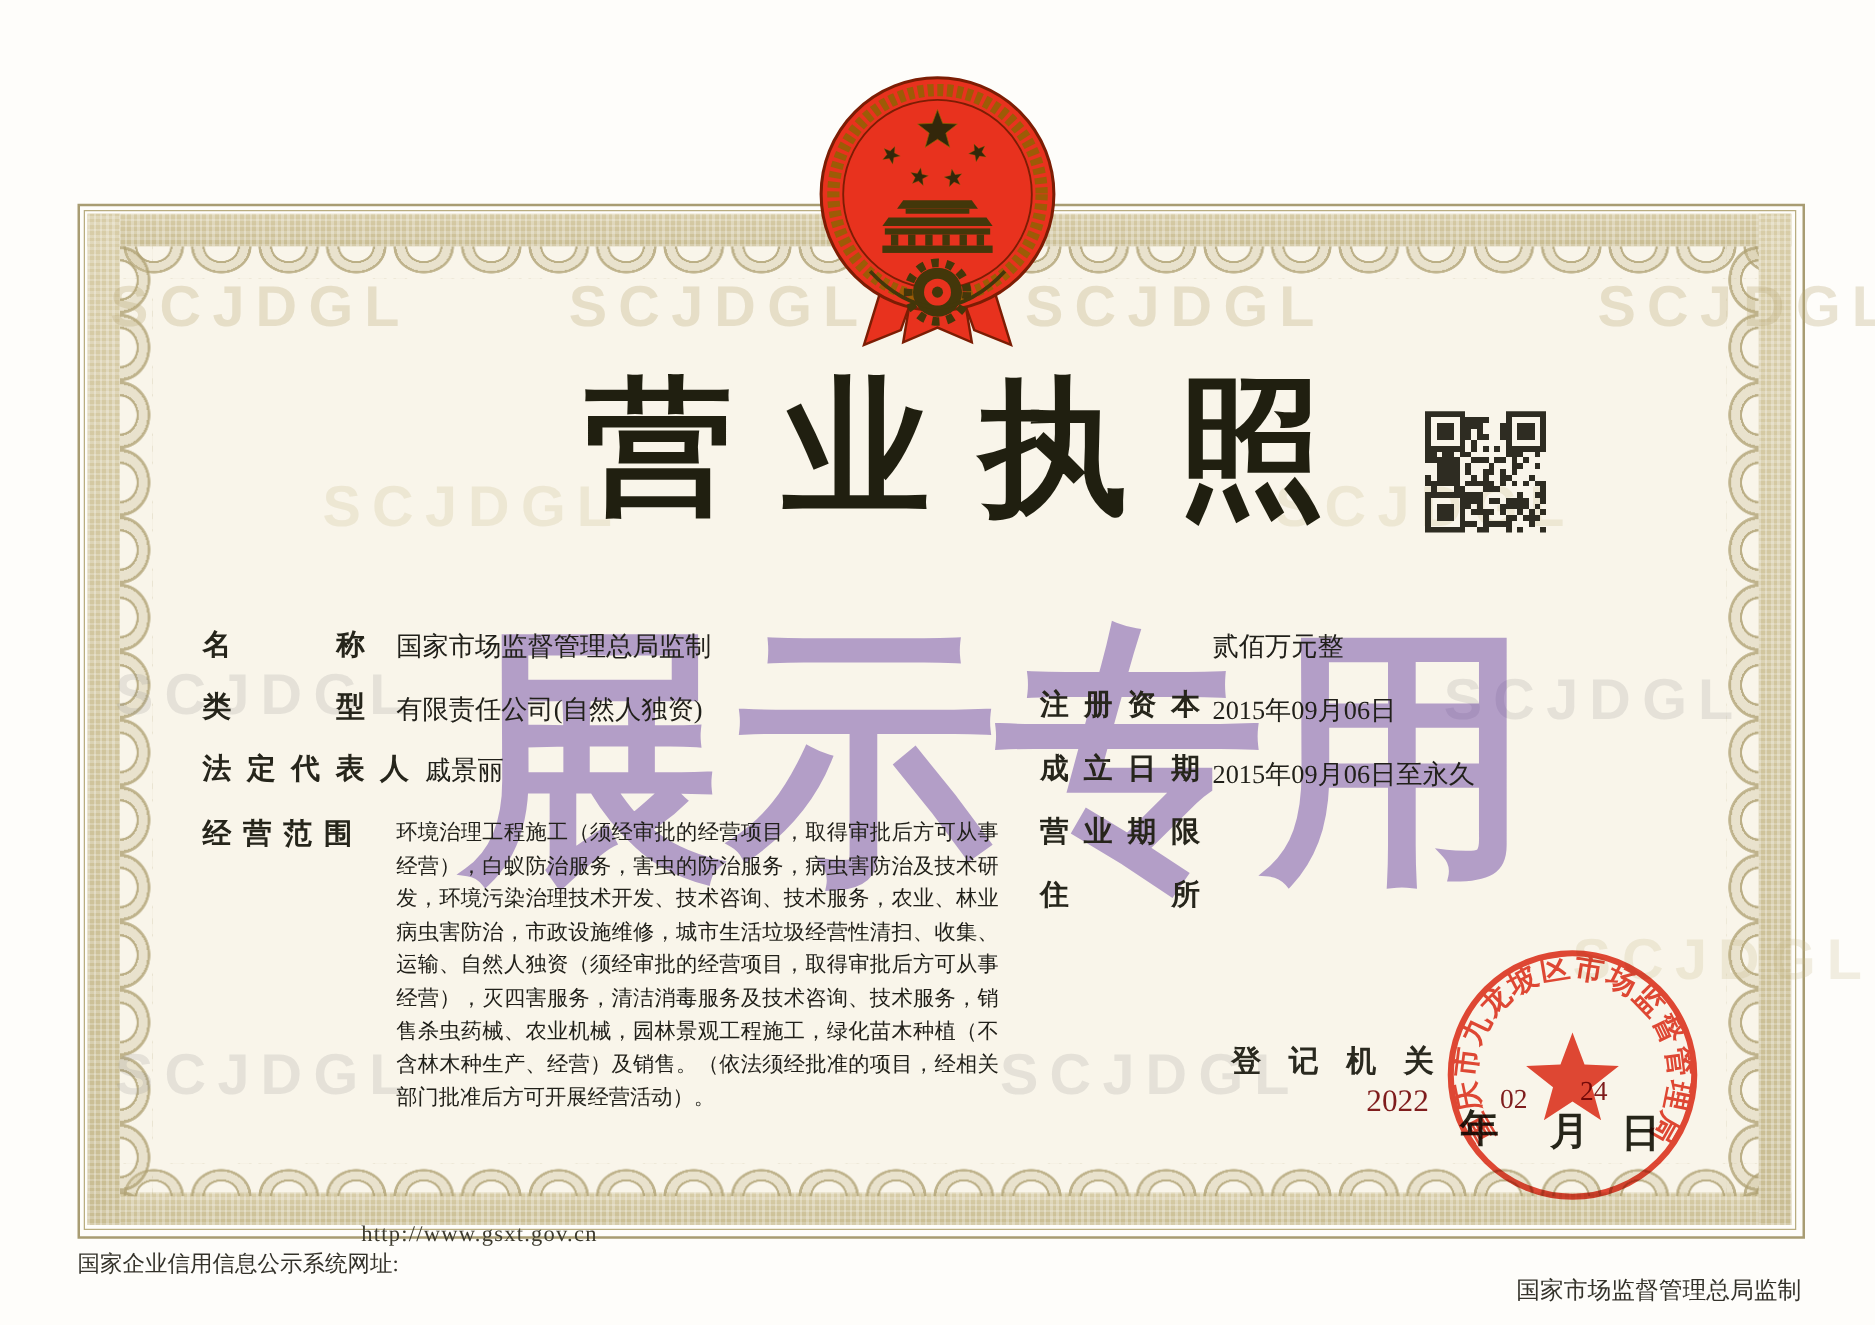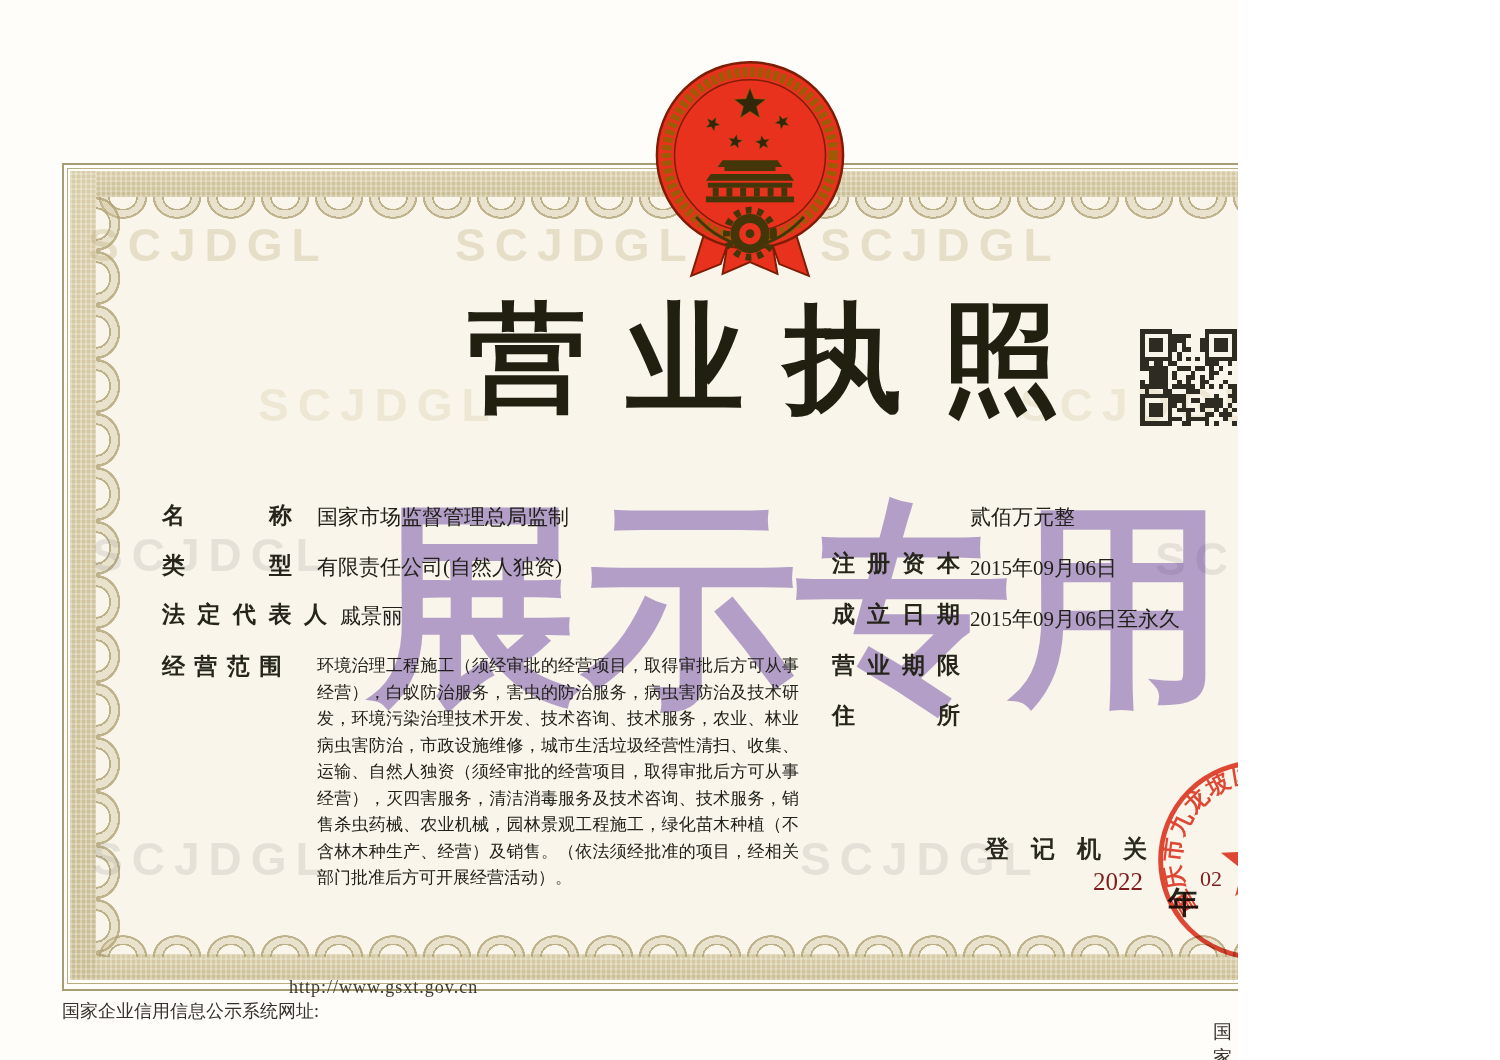--- a/index.html
+++ b/index.html
@@ -1,17 +1,17 @@
 <!DOCTYPE html>
 <html><head>
 <meta charset="utf-8">
 <style>
   html,body{margin:0;padding:0;}
   #page{
-    position:relative; width:1238px; height:1060px;
+    position:relative; width:1500px; height:1060px;
     background:#fefdfa; overflow:hidden;
     font-family:"Liberation Sans", sans-serif;
   }
   
   .paper{position:absolute; left:70px; top:171px; width:1363px; height:809px; background:#f9f5ea;}
   .frame-line1{position:absolute; left:62px; top:163px; width:1378px; height:824px; border:2px solid #a89c72;}
   .frame-line2{position:absolute; left:67px; top:168px; width:1368px; height:814px; border:1px solid #b9ad80;}
   .band{position:absolute; background:
     repeating-linear-gradient(90deg, rgba(255,255,255,.28) 0 2px, rgba(0,0,0,0) 2px 5px),
     repeating-linear-gradient(0deg, rgba(255,255,255,.22) 0 2px, rgba(0,0,0,0) 2px 5px),

